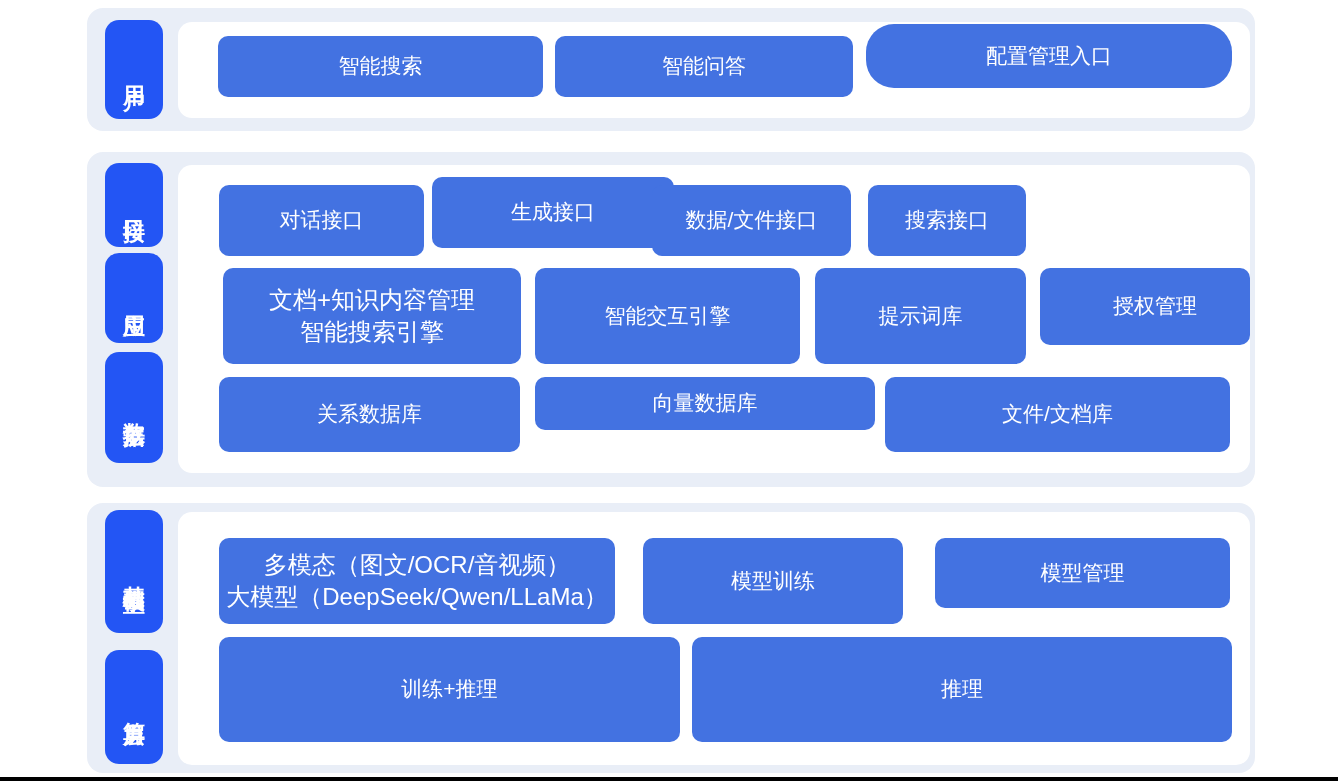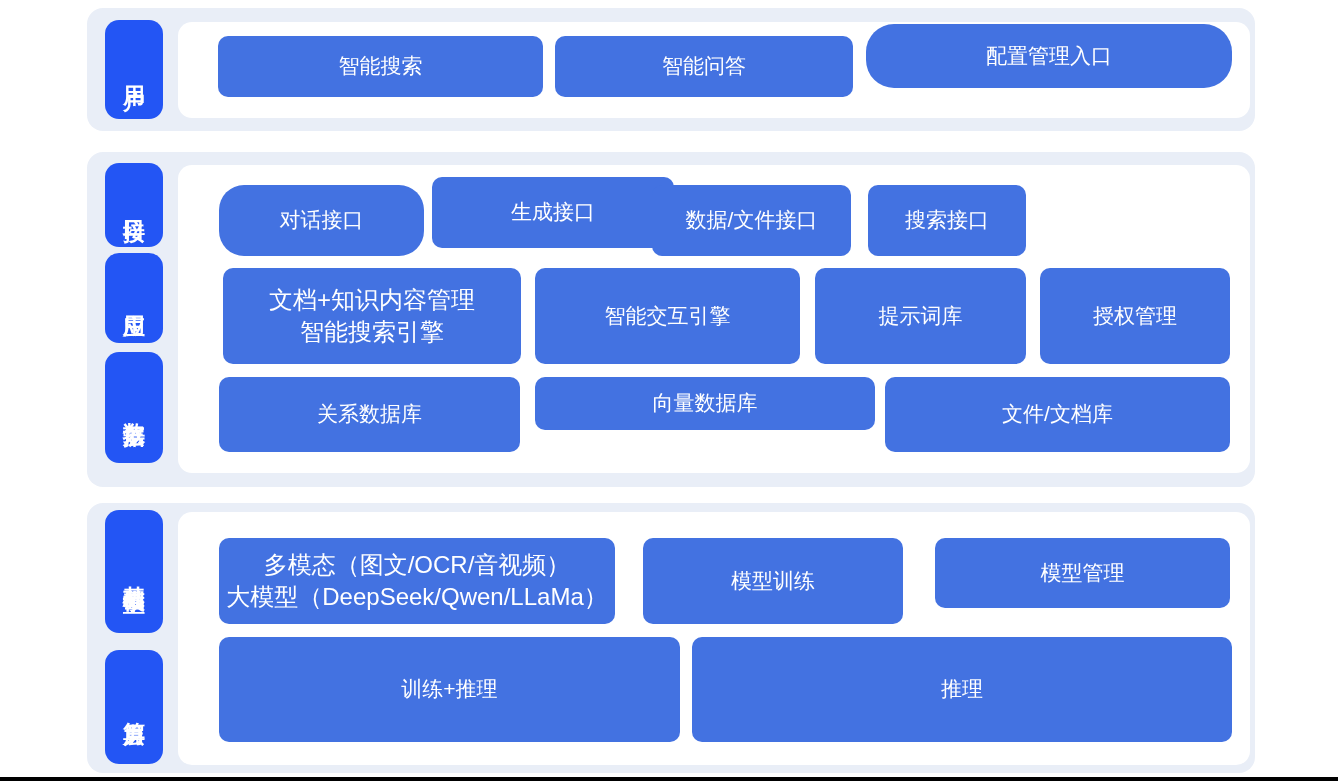--- a/index.html
+++ b/index.html
@@ -78,32 +78,32 @@
     </div>
   </div>
 
   <div class="panel" style="left:87px; top:152px; width:1168px; height:335px;">
     <div class="layer-label" style="top:11px; height:84px;">接口</div>
     <div class="layer-label" style="top:101px; height:90px;">应用</div>
     <div class="layer-label" style="top:200px; height:111px;">数据层</div>
 
     <div class="node-container" style="left:91px; top:13px; width:1072px; height:308px;">
 
-      <div class="btn" style="left:41px; top:20px; width:205px; height:71px;border-radius:25px;">对话接口</div>
+      <div class="btn" style="left:41px; top:20px; width:205px; height:71px;">对话接口</div>
       <div class="btn" style="left:254px; top:12px; width:242px; height:71px;">生成接口</div>
       <div class="btn" style="left:474px; top:20px; width:199px; height:71px;">数据/文件接口</div>
       <div class="btn" style="left:690px; top:20px; width:158px; height:71px;">搜索接口</div>
 
       <div class="btn two-line" style="left:45px; top:103px; width:298px; height:96px;">
         <span>文档+知识内容管理</span>
         <span>智能搜索引擎</span>
       </div>
       <div class="btn" style="left:357px; top:103px; width:265px; height:96px;">智能交互引擎</div>
       <div class="btn" style="left:637px; top:103px; width:211px; height:96px;">提示词库</div>
-      <div class="btn" style="left:862px; top:103px; width:190px; height:96px;">授权管理</div>
+      <div class="btn" style="left:862px; top:103px; width:190px; height:77px;padding-left:20px;">授权管理</div>
 
       <div class="btn" style="left:41px; top:212px; width:301px; height:75px;">关系数据库</div>
       <div class="btn" style="left:357px; top:212px; width:340px; height:53px;">向量数据库</div>
       <div class="btn" style="left:707px; top:212px; width:345px; height:75px;">文件/文档库</div>
     </div>
   </div>
 
   <div class="panel" style="left:87px; top:503px; width:1168px; height:270px;">
     <div class="layer-label" style="top:7px; height:123px;">基础模型</div>
     <div class="layer-label" style="top:147px; height:114px;">算力层</div>

